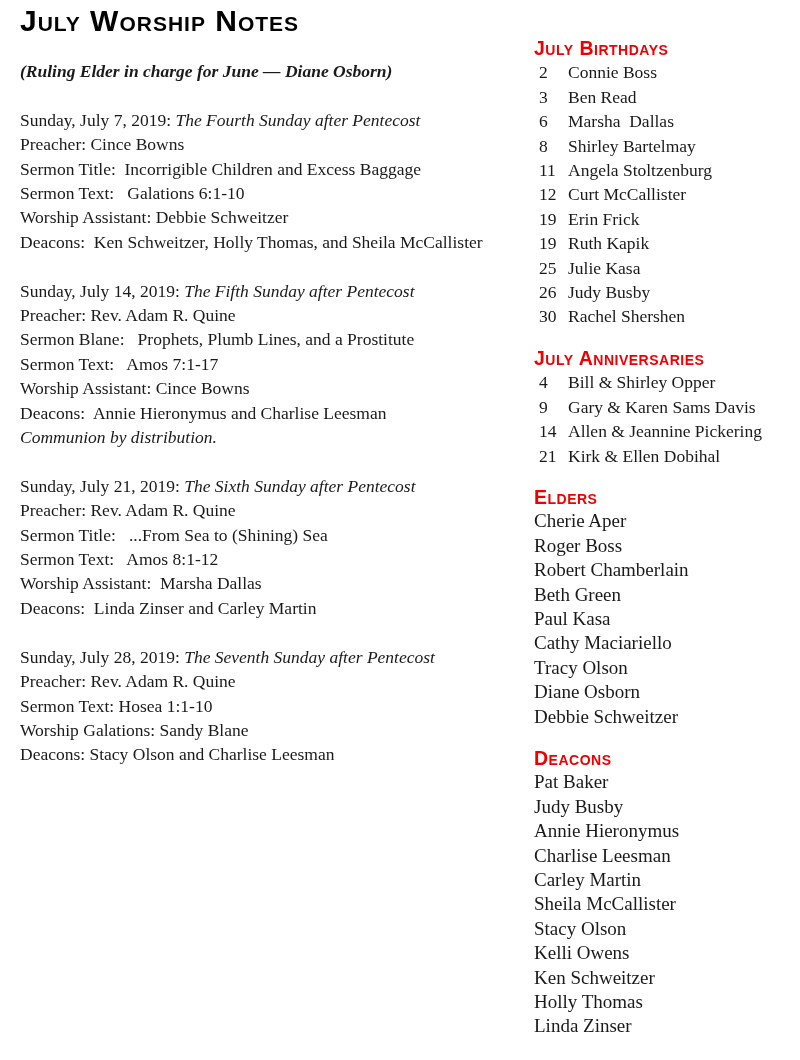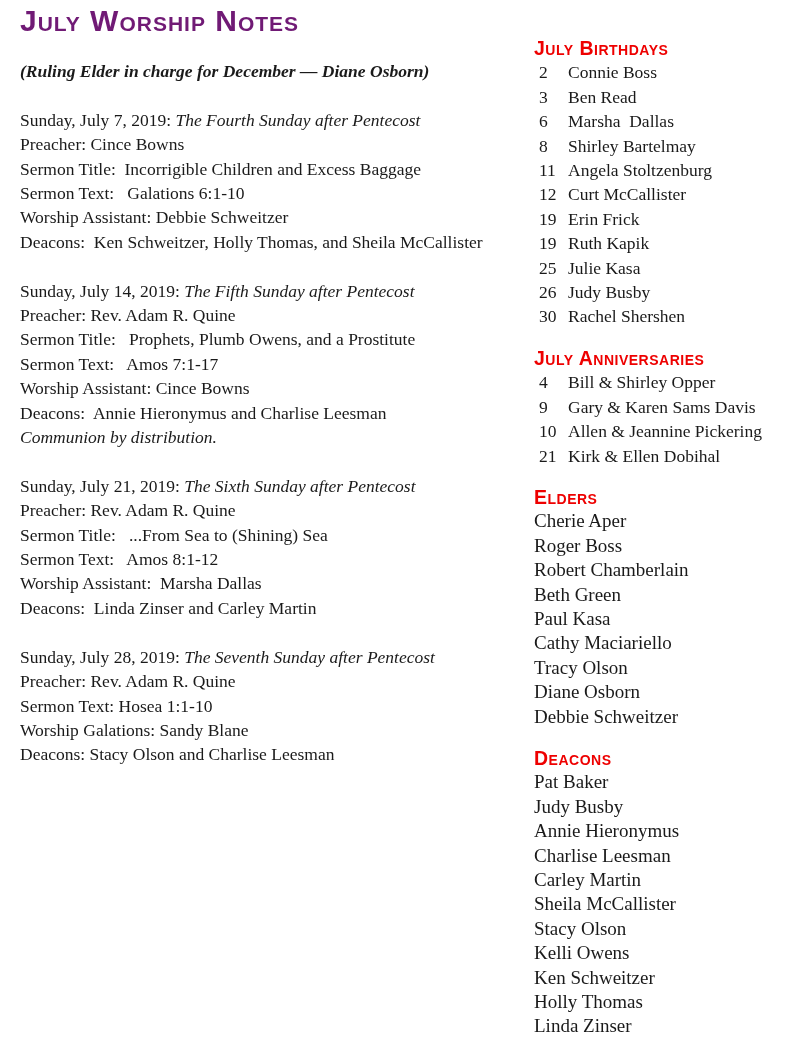--- a/index.html
+++ b/index.html
@@ -16,21 +16,21 @@
   
   .left-col { position: absolute; left: 20px; top: 6px; width: 512px; }
 
   .page-title {
     font-family: "Liberation Sans", "DejaVu Sans", sans-serif;
     font-weight: 700;
     font-variant: small-caps;
     font-size: 30px;
     line-height: 30px;
     letter-spacing: 1px;
-    color: #701a75;
+    color: #000000;
   }
   .subtitle {
     margin-top: 23px;
     font-weight: 700;
     font-style: italic;
     font-size: 17.5px;
     line-height: 24.4px;
     white-space: pre-wrap;
   }
   .service { margin-top: 24.4px; }
@@ -71,35 +71,35 @@
 </style>
 </head>
 <body>
 
 <div class="page">
 
   <div class="left-col">
 
     <div class="page-title">July Worship Notes</div>
 
-    <div class="subtitle">(Ruling Elder in charge for December — Diane Osborn)</div>
+    <div class="subtitle">(Ruling Elder in charge for June — Diane Osborn)</div>
 
     <div class="service">
       <div class="service-heading"><span class="date">Sunday, July 7, 2019</span><span>: </span><span class="sunday">The Fourth Sunday after Pentecost</span></div>
       <div class="line">Preacher: Cince Bowns</div>
       <div class="line">Sermon Title:  Incorrigible Children and Excess Baggage</div>
       <div class="line">Sermon Text:   Galations 6:1-10</div>
       <div class="line">Worship Assistant: Debbie Schweitzer</div>
       <div class="line">Deacons:  Ken Schweitzer, Holly Thomas, and Sheila McCallister</div>
     </div>
 
     <div class="service">
       <div class="service-heading"><span class="date">Sunday, July 14, 2019</span><span>: </span><span class="sunday">The Fifth Sunday after Pentecost</span></div>
       <div class="line">Preacher: Rev. Adam R. Quine</div>
-      <div class="line">Sermon Title:   Prophets, Plumb Owens, and a Prostitute</div>
+      <div class="line">Sermon Blane:   Prophets, Plumb Lines, and a Prostitute</div>
       <div class="line">Sermon Text:   Amos 7:1-17</div>
       <div class="line">Worship Assistant: Cince Bowns</div>
       <div class="line">Deacons:  Annie Hieronymus and Charlise Leesman</div>
       <div class="note">Communion by distribution.</div>
     </div>
 
     <div class="service">
       <div class="service-heading"><span class="date">Sunday, July 21, 2019</span><span>: </span><span class="sunday">The Sixth Sunday after Pentecost</span></div>
       <div class="line">Preacher: Rev. Adam R. Quine</div>
       <div class="line">Sermon Title:   ...From Sea to (Shining) Sea</div>
@@ -172,21 +172,21 @@
       <div class="sec-head">July Anniversaries</div>
       <div class="row">
           <span class="day">4</span>
           <span class="nm">Bill &amp; Shirley Opper</span>
         </div>
       <div class="row">
           <span class="day">9</span>
           <span class="nm">Gary &amp; Karen Sams Davis</span>
         </div>
       <div class="row">
-          <span class="day">10</span>
+          <span class="day">14</span>
           <span class="nm">Allen &amp; Jeannine Pickering</span>
         </div>
       <div class="row">
           <span class="day">21</span>
           <span class="nm">Kirk &amp; Ellen Dobihal</span>
         </div>
     </div>
 
     <div class="sec">
       <div class="sec-head">Elders</div>

